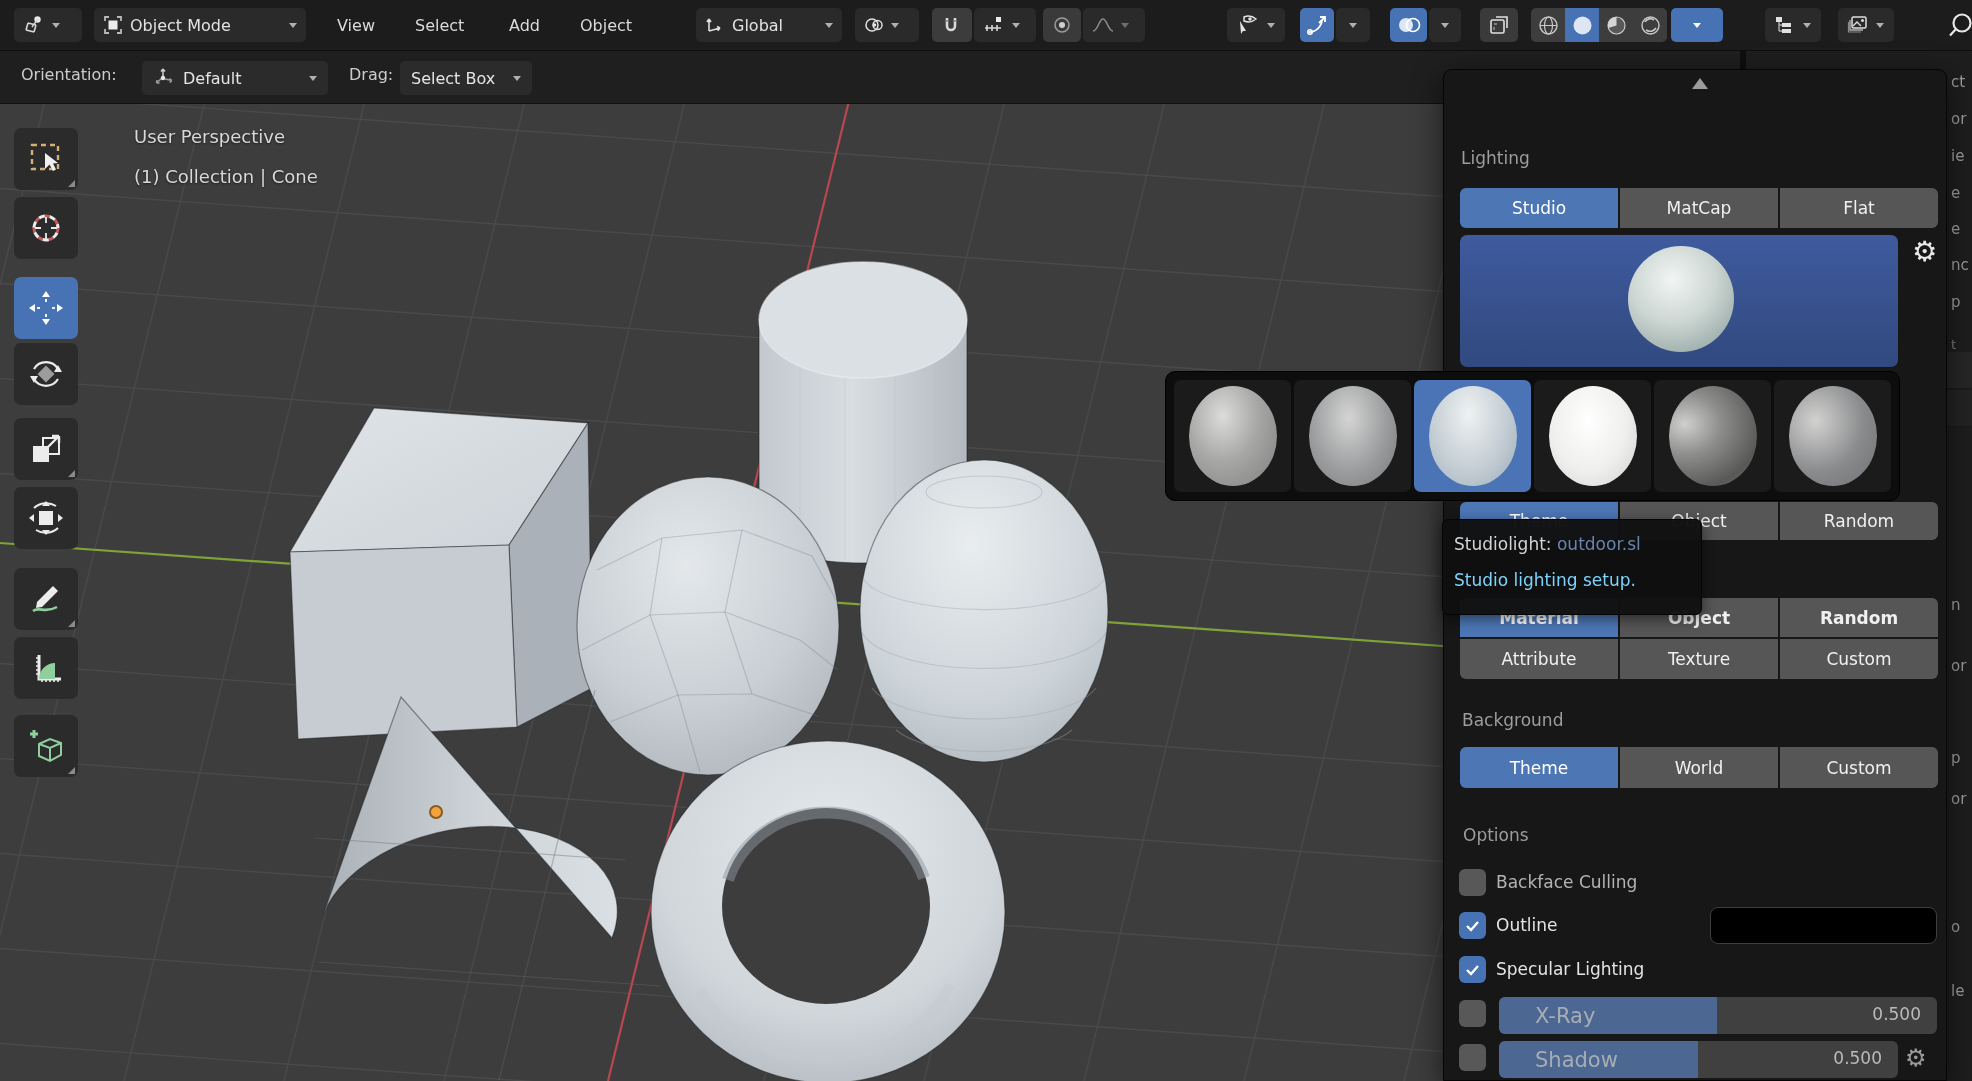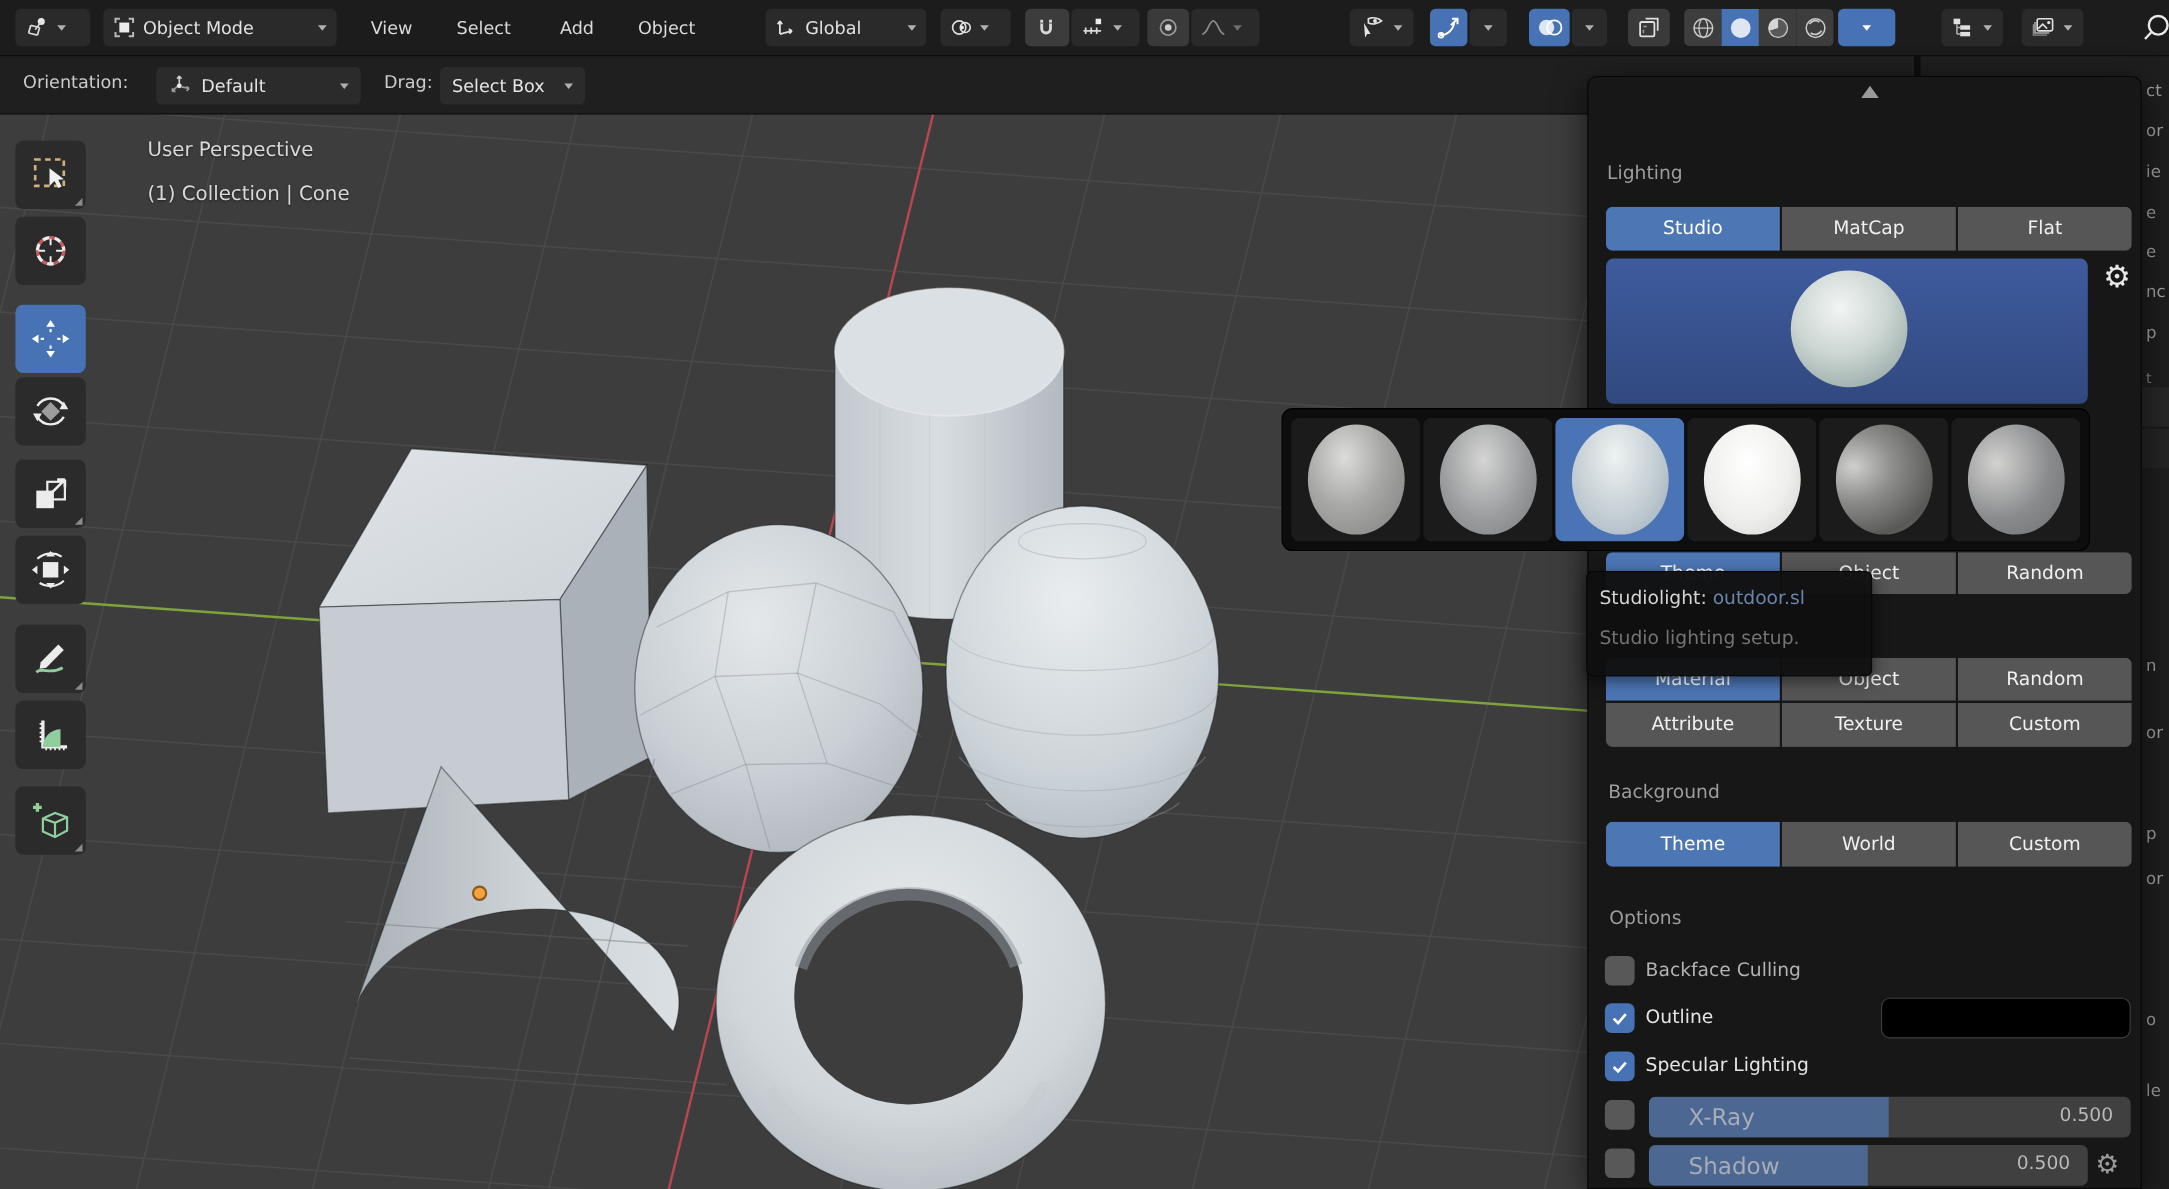--- a/index.html
+++ b/index.html
@@ -55,21 +55,21 @@
   .b1{background:radial-gradient(ellipse at 45% 32%,#d4d5d3 0%,#9b9d9f 55%,#77787a 100%);}
   .b2{background:radial-gradient(ellipse at 45% 28%,#eef2f2 0%,#c8d1d6 50%,#9cacba 100%);}
   .b3{background:radial-gradient(ellipse at 45% 35%,#ffffff 0%,#efefed 55%,#cfcfcd 100%);}
   .b4{background:radial-gradient(ellipse at 18% 38%,#cfcfcd 0%,#8e8e8c 35%,#585856 75%,#747472 100%);}
   .b5{background:radial-gradient(ellipse at 30% 35%,#d2d2d0 0%,#8a8b8d 55%,#6e6f72 100%);}
   
   .tip{left:1442px;top:519px;width:258px;height:94px;background:rgba(15,15,15,.97);border:1px solid #050505;
        border-radius:6px;z-index:50;box-shadow:0 4px 14px rgba(0,0,0,.5);}
   .tip .l1{position:absolute;left:11px;top:14px;font-size:17px;color:#d4d4d4;white-space:nowrap;}
   .tip .l1 .val{color:#6a84b0;}
-  .tip .l2{position:absolute;left:11px;top:50px;font-size:17px;color:#737373;white-space:nowrap;}
+  .tip .l2{position:absolute;left:11px;top:50px;font-size:17px;color:#7dd3fc;white-space:nowrap;}
   
   .seam{left:1740px;top:0;width:6px;height:1081px;background:#0e0e0e;z-index:18;}
   .outliner{left:1746px;top:50px;width:226px;height:1031px;background:#1e1e1e;z-index:17;}
   .frag{position:absolute;left:205px;font-size:15px;color:#9f9f9f;z-index:18;}
   .orow{position:absolute;left:201px;width:25px;height:36px;background:#272727;border-bottom:1px solid #1a1a1a;}
   
   .vptext{position:absolute;font-size:18px;color:#d9d9d9;text-shadow:0 1px 2px rgba(0,0,0,.55);z-index:10;}
   .scene{position:absolute;left:0;top:0;z-index:1;}
   .icon-svg{display:block;}
   .gear{font-size:28px;color:#e8e8e8;line-height:1;}
@@ -496,21 +496,21 @@
          background:radial-gradient(circle at 42% 32%,#f2f5f3 0%,#ccd6d2 45%,#9fb0ad 80%,#8699a0 100%);"></div>
   </div>
   <div class="abs gear" style="left:1912px;top:238px;z-index:31;">⚙</div>
 
   <div class="segrow" style="left:1460px;top:502px;height:38px;">
     <div class="on">Theme</div>
     <div>Object</div>
     <div>Random</div>
   </div>
 
-  <div class="segrow" style="left:1460px;top:598px;height:39px;border-radius:6px 6px 0 0;">
+  <div class="segrow" style="left:1460px;top:598px;height:39px;border-radius:6px 6px 0 0;font-weight:bold;">
     <div class="on">Material</div>
     <div>Object</div>
     <div>Random</div>
   </div>
   <div class="segrow" style="left:1460px;top:639px;height:40px;border-radius:0 0 6px 6px;">
     <div>Attribute</div>
     <div>Texture</div>
     <div>Custom</div>
   </div>
 

